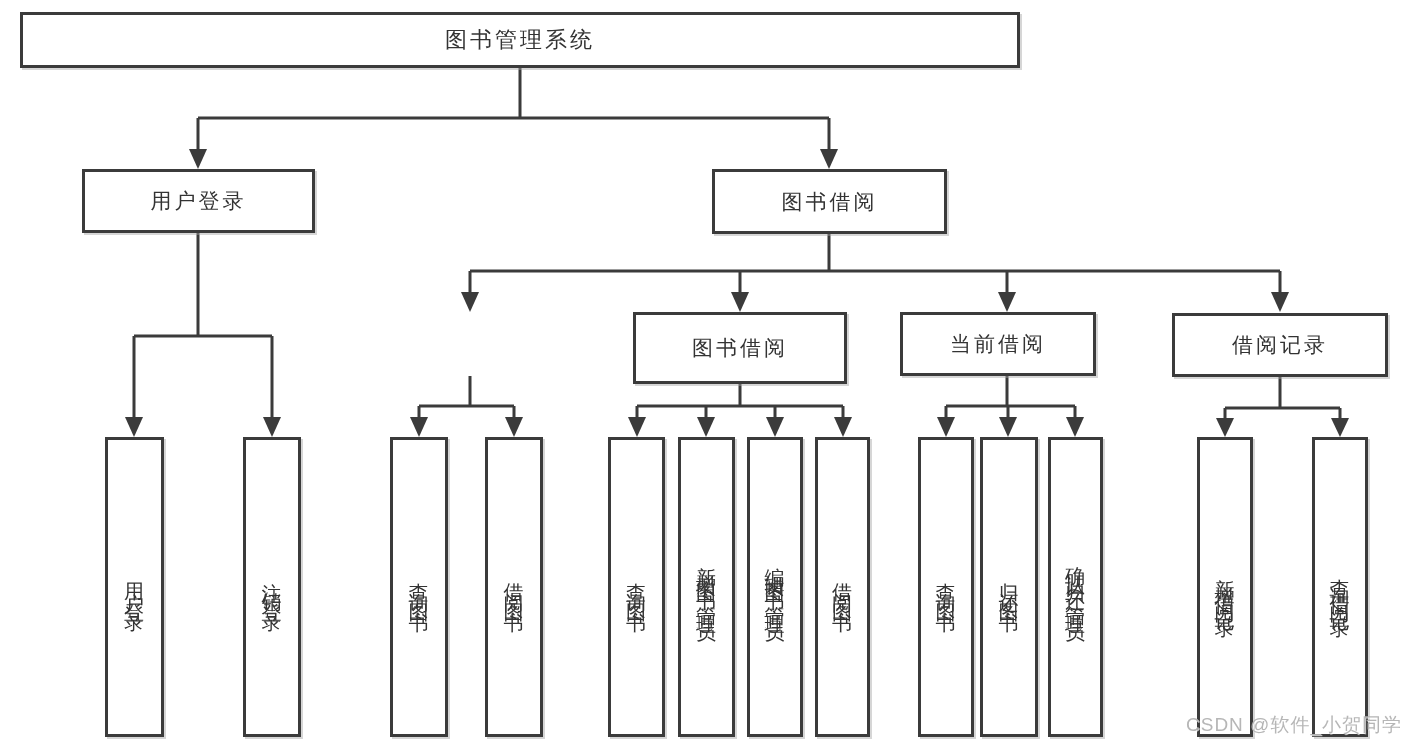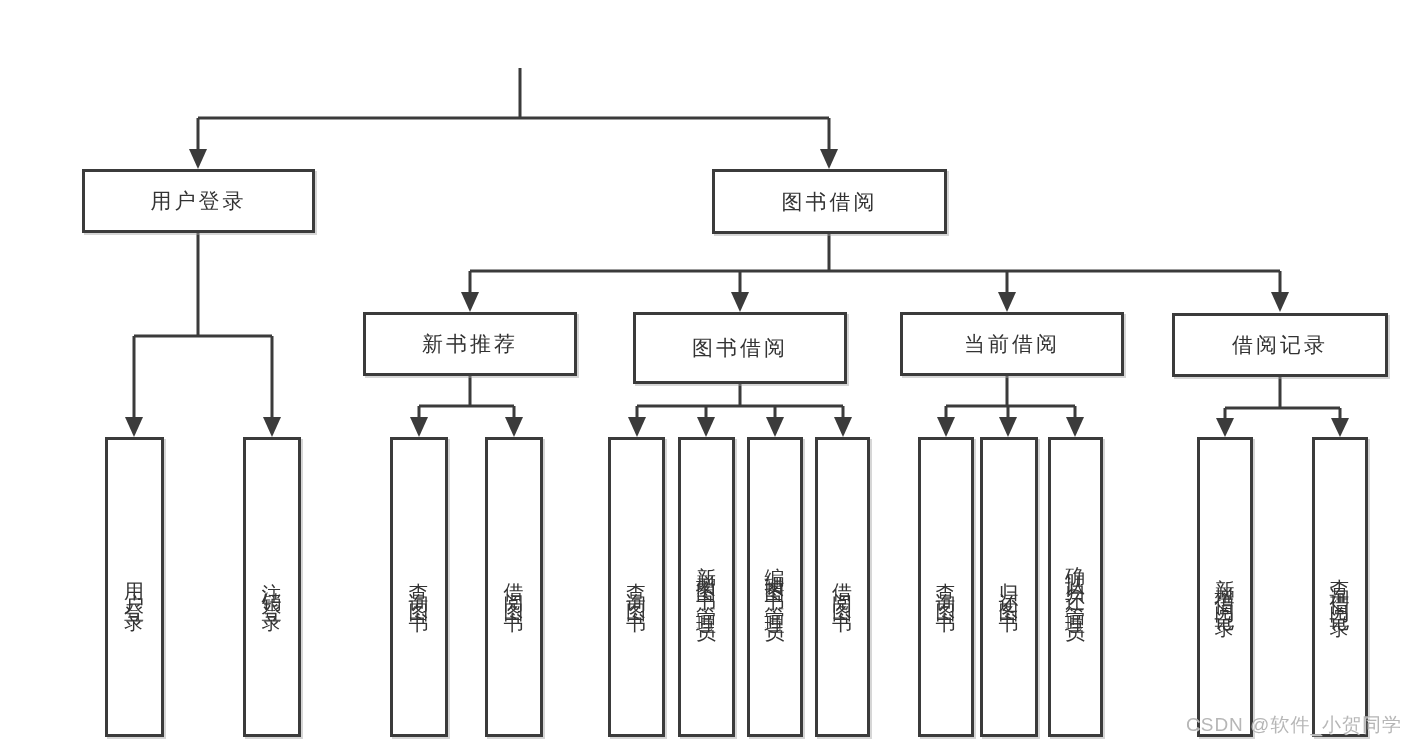--- a/index.html
+++ b/index.html
@@ -104,27 +104,27 @@
       <polygon class="arrow" points="1066,417 1084,417 1075,437"></polygon>
     </g>
 
     <g>
       <path class="line" d="M1280 377 V408 M1225 408 H1340 M1225 408 V419 M1340 408 V419"></path>
       <polygon class="arrow" points="1216,418 1234,418 1225,437"></polygon>
       <polygon class="arrow" points="1331,418 1349,418 1340,437"></polygon>
     </g>
   </svg>
 
+  <div class="box h root" style="left:20px; top:12px; width:1000px; height:56px">图书管理系统</div>
 
   <div class="box h" style="left:82px; top:169px; width:233px; height:64px">用户登录</div>
   <div class="box h" style="left:712px; top:169px; width:235px; height:65px">图书借阅</div>
 
-  <div class="box h" style="left:363px; top:312px; width:214px; height:64px">新书推荐</div>
   <div class="box h" style="left:633px; top:312px; width:214px; height:72px">图书借阅</div>
-  <div class="box h" style="left:900px; top:312px; width:224px; height:64px">当前借阅</div>
+  <div class="box h" style="left:900px; top:312px; width:196px; height:64px">当前借阅</div>
   <div class="box h" style="left:1172px; top:313px; width:216px; height:64px">借阅记录</div>
 
   <div class="box v" style="left:105px; top:437px; width:59px; height:300px">用户登录</div>
   <div class="box v" style="left:243px; top:437px; width:58px; height:300px">注销登录</div>
 
   <div class="box v" style="left:390px; top:437px; width:58px; height:300px">查询图书</div>
   <div class="box v" style="left:485px; top:437px; width:58px; height:300px">借阅图书</div>
 
   <div class="box v" style="left:608px; top:437px; width:57px; height:300px">查询图书</div>
   <div class="box v long" style="left:678px; top:437px; width:57px; height:300px">新增图书（管理员）</div>

